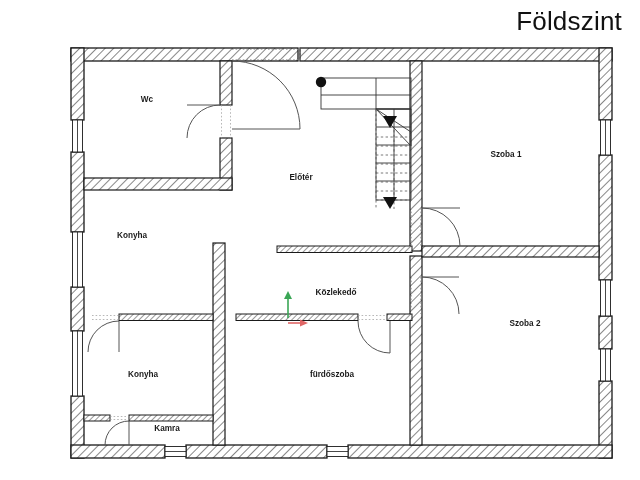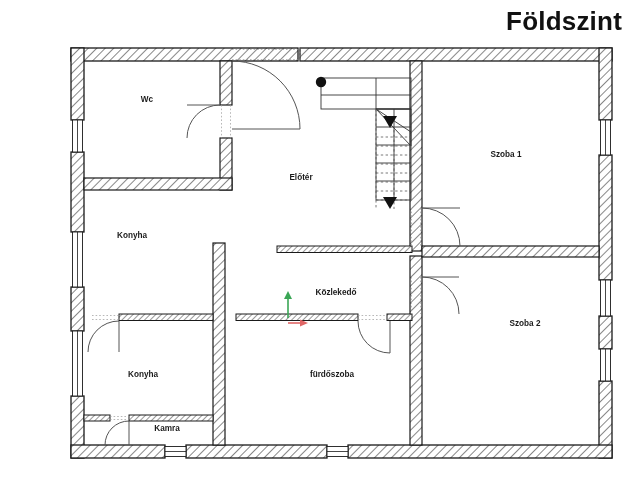--- a/index.html
+++ b/index.html
@@ -19,21 +19,21 @@
     width: 640px;
     height: 480px;
     background: #ffffff;
   }
   #plan-title {
     position: absolute;
     right: 18px;
     top: 6px;
     font-family: "Liberation Sans", sans-serif;
     font-size: 26px;
-    font-weight: bold;
+    font-weight: normal;
     color: #111111;
     letter-spacing: 0.2px;
   }
   svg#plan-svg {
     position: absolute;
     left: 0;
     top: 0;
   }
   .room-label {
     font-family: "Liberation Sans", sans-serif;

